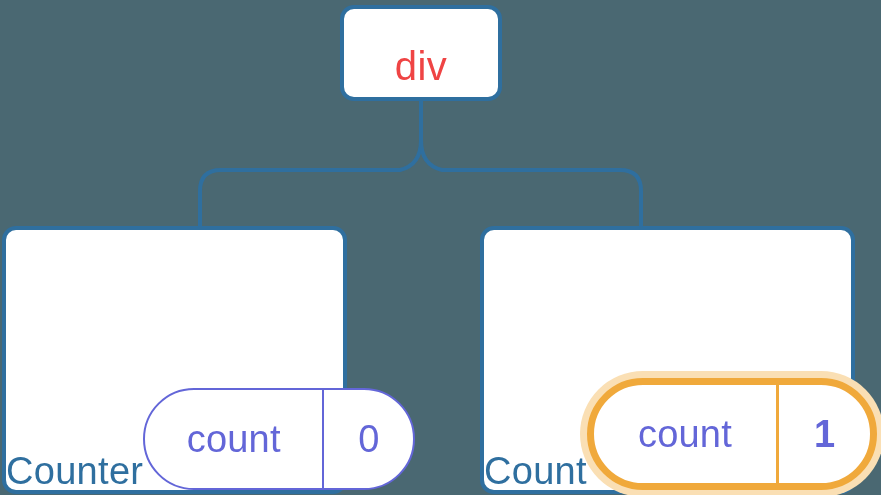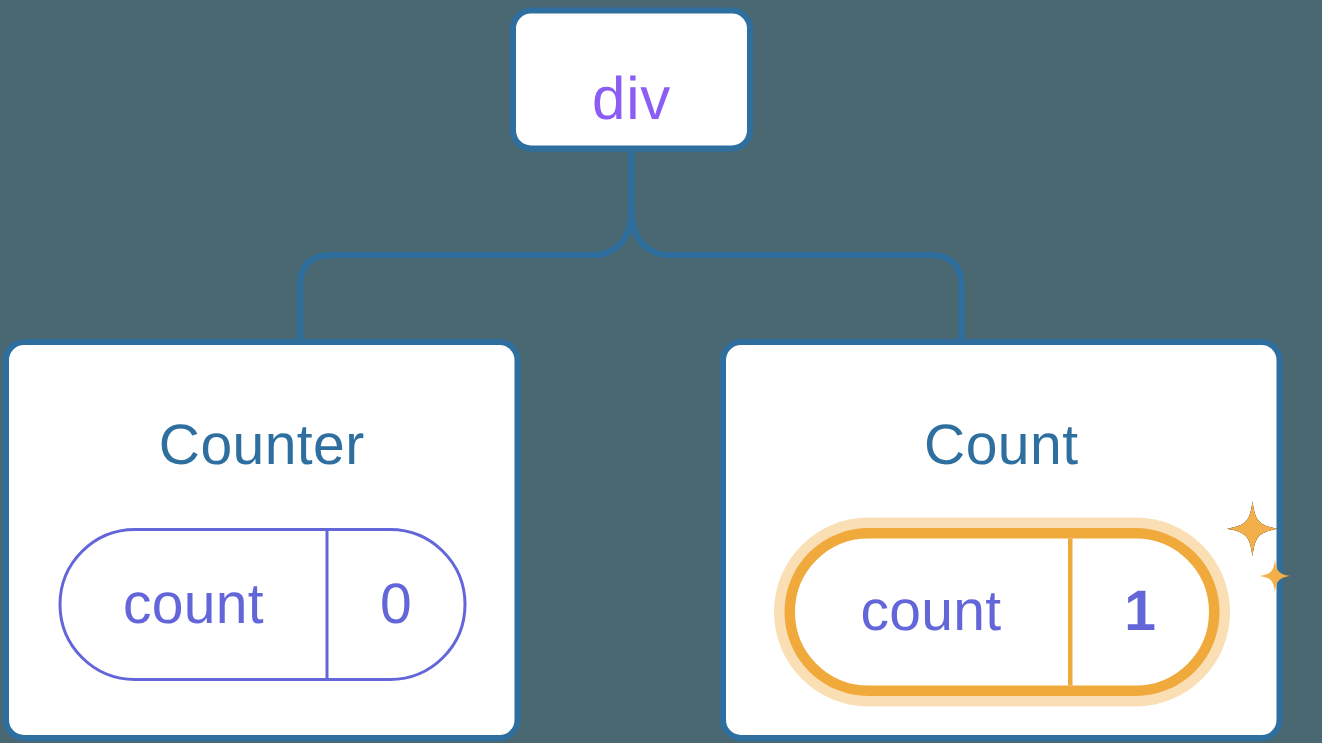--- a/index.html
+++ b/index.html
@@ -42,32 +42,31 @@
   #root-node {
     left: 340px;
     top: 5px;
     width: 162px;
     height: 96px;
     display: flex;
     align-items: center;
     justify-content: center;
   }
   .root-label {
-    color: #8b5cf6;
+    color: #ef4444;
     font-size: 40px;
     line-height: 1;
     letter-spacing: 0.5px;
     margin-top: 26px;
   }
 
   
   .child-node {
     display: flex;
-    flex-direction: column;
-    align-items: center;
+    align-items: flex-end;
   }
   #child-left {
     left: 2px;
     top: 226px;
     width: 345px;
     height: 268px;
   }
   #child-right {
     left: 480px;
     top: 226px;

